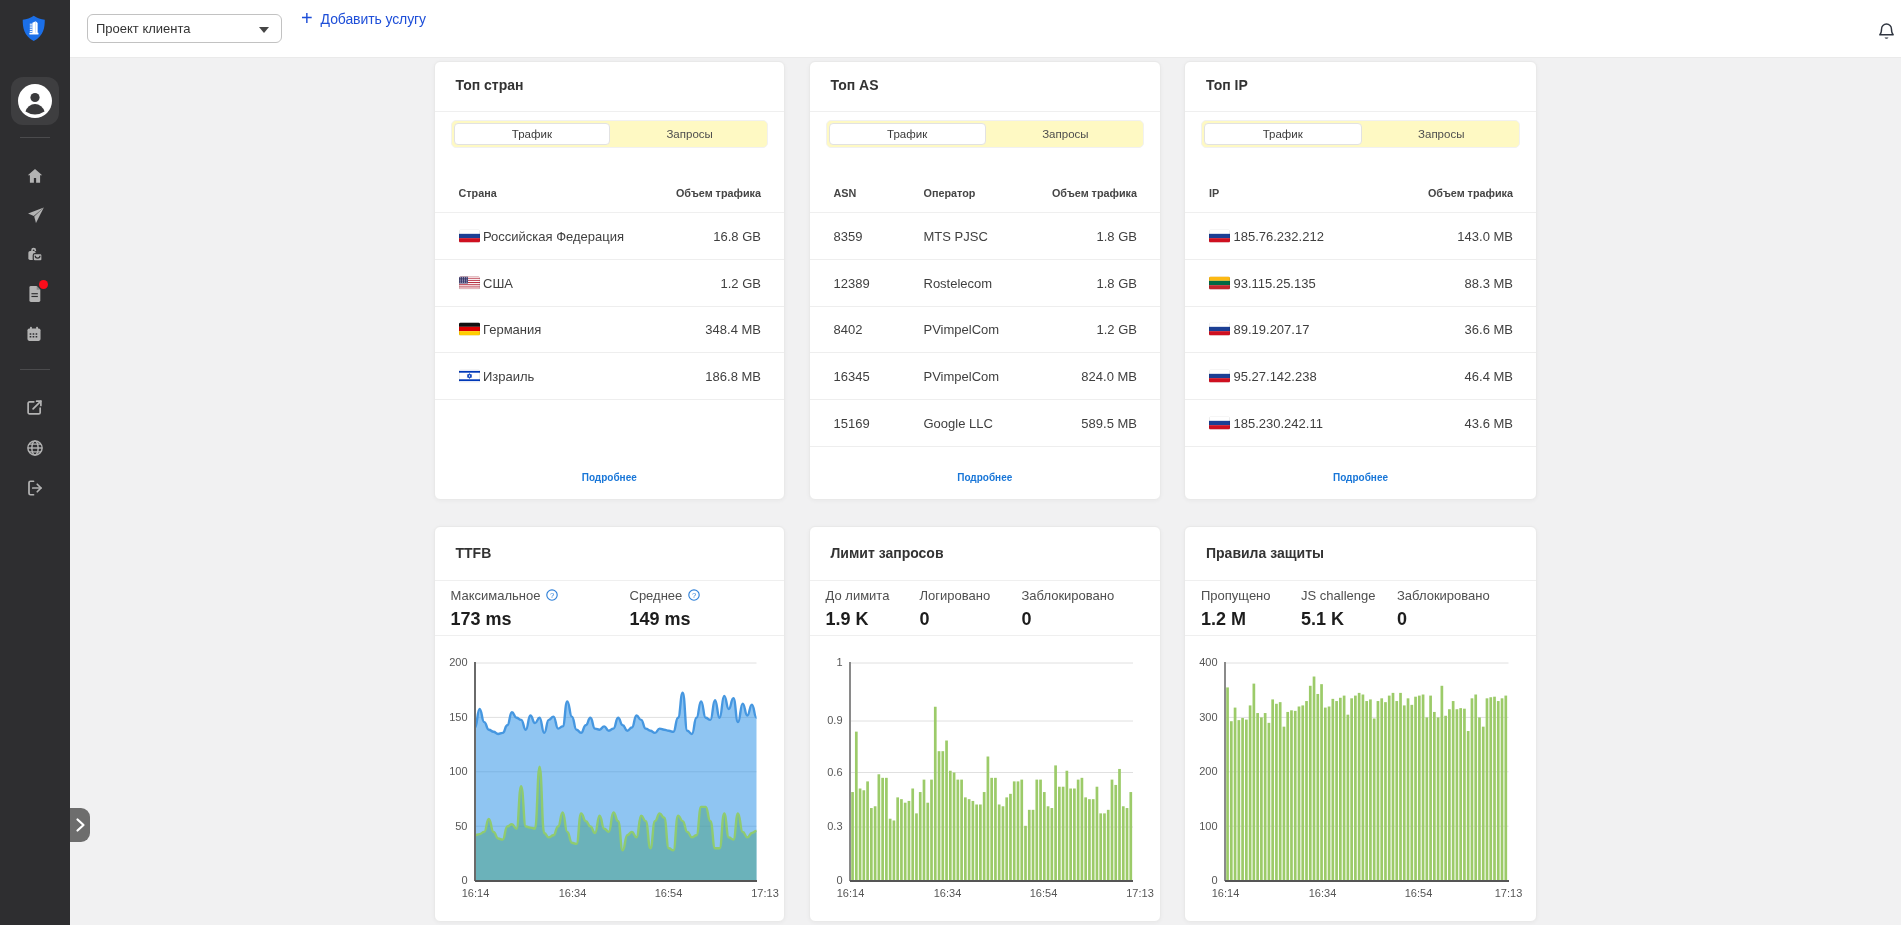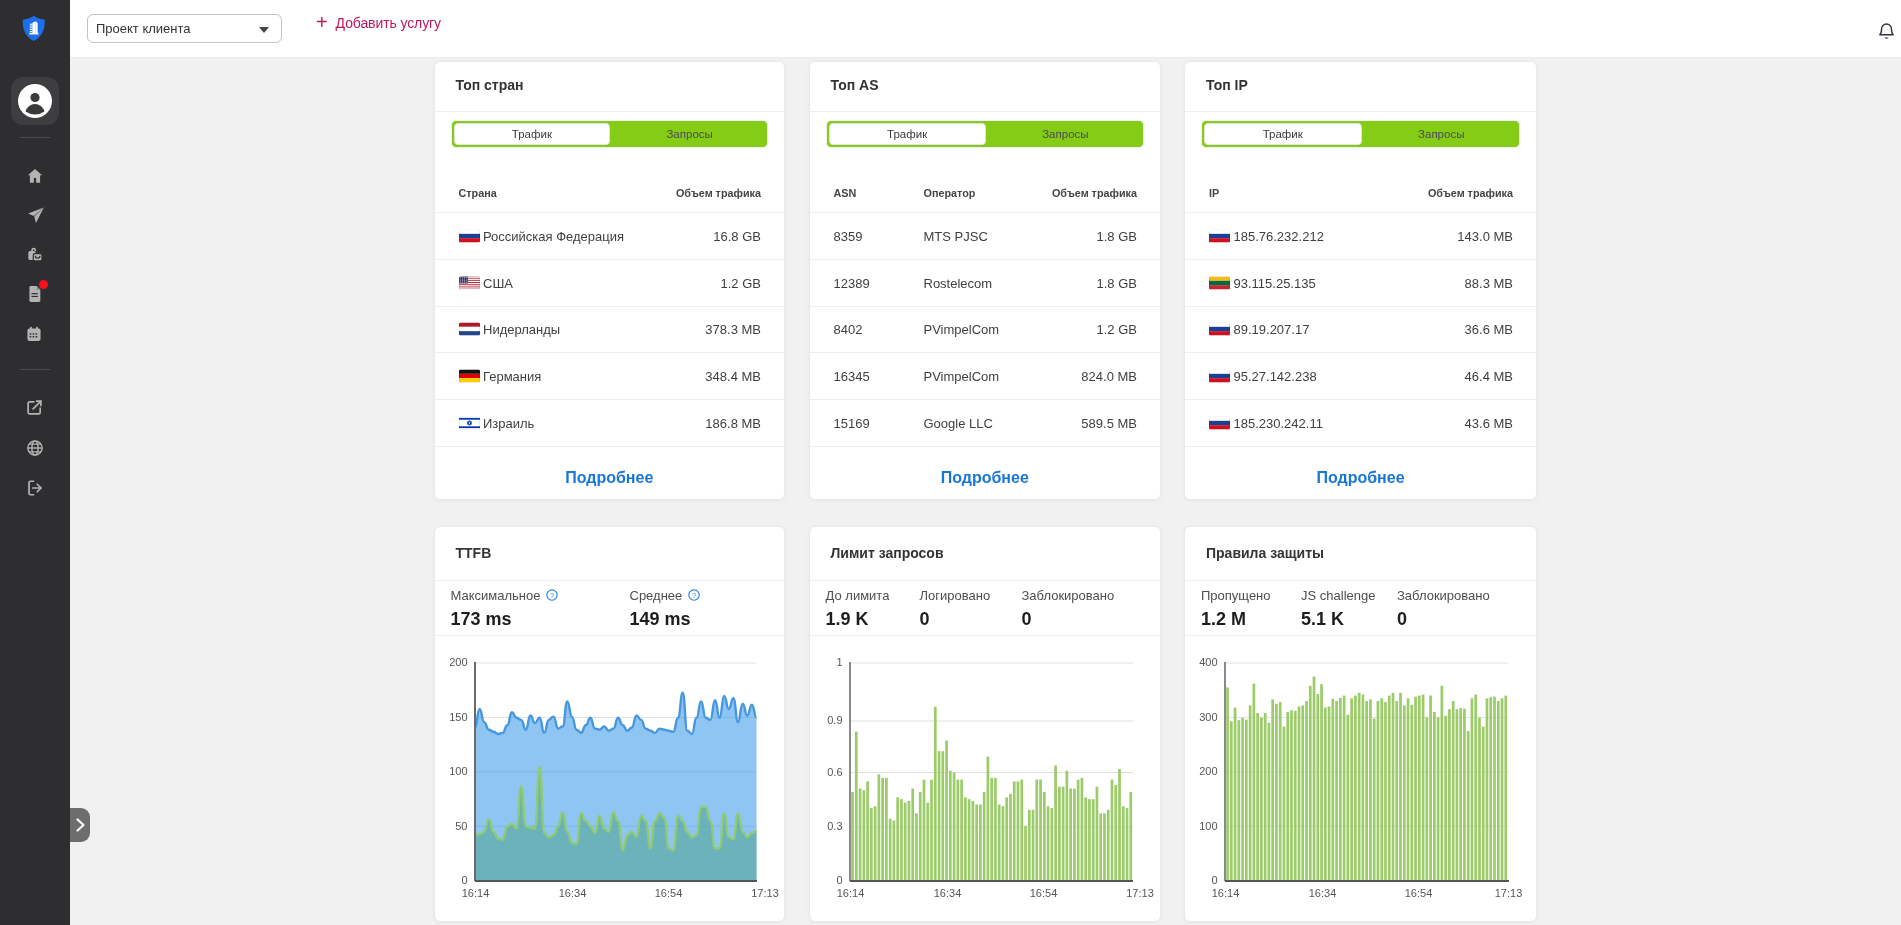--- a/index.html
+++ b/index.html
@@ -1,48 +1,48 @@
 <!DOCTYPE html>
 <html lang="ru"><head><meta charset="utf-8">
 <style>
 *{margin:0;padding:0;box-sizing:border-box}
 html,body{width:1901px;height:925px;overflow:hidden}
 body{font-family:"Liberation Sans",sans-serif;background:#f1f1f2;position:relative}
 .topbar{position:absolute;left:70px;right:0;top:0;height:58px;background:#fff;border-bottom:1px solid #eaeaea}
 .select{position:absolute;left:17px;top:14px;width:195px;height:29px;border:1px solid #c2c2c2;border-radius:6px;background:#fff;font-size:13px;color:#333;line-height:27px;padding-left:8px}
 .select .arr{position:absolute;right:12px;top:11.5px;width:0;height:0;border-left:5.5px solid transparent;border-right:5.5px solid transparent;border-top:6.5px solid #464646}
-.addsvc{position:absolute;left:246px;top:0;height:58px;line-height:45px;color:#be185d;font-size:14px;letter-spacing:-0.1px}
+.addsvc{position:absolute;left:231px;top:0;height:58px;line-height:36px;color:#1d4ed8;font-size:14px;letter-spacing:-0.1px}
 .addsvc .pl{font-size:20px;margin-right:8px;font-weight:400;vertical-align:-1px}
 .bell{position:absolute;right:6.5px;top:21.5px}
 .sidebar{position:absolute;left:0;top:0;width:70px;height:925px;background:#2e2e30}
 .logo{position:absolute;left:21.5px;top:14.5px}
 .prof{position:absolute;left:11px;top:77px;width:48px;height:48px;border-radius:12px;background:#3e3e40}
 .prof svg{position:absolute;left:7px;top:7px}
 .sdiv{position:absolute;left:20px;width:30px;height:1px;background:#4b4b4d}
 .sic{position:absolute}
 .expander{position:absolute;left:70px;top:808px;width:20px;height:34px;background:#6d6d6d;border-radius:0 9px 9px 0;color:#fff}
 .expander svg{position:absolute;left:3px;top:9px}
 .card{position:absolute;background:#fff;border:1px solid #e9e9e9;border-radius:6px;box-shadow:0 1px 4px rgba(0,0,0,0.04);overflow:hidden}
 .r1{top:61px;height:439px}
 .r2{top:525.5px;height:396px}
 .chead{position:absolute;left:21px;top:0;height:49px;line-height:47px;font-size:14px;font-weight:700;color:#333}
 .card .hline, .chead::after{content:"";position:absolute;left:-21px;right:-330px;top:49px;height:1px;background:#efefef}
 .chead::after{width:1000px}
-.tabs{position:absolute;left:16px;right:16px;top:58px;height:28px;background:#84cc16;border:1px solid #f1f1f1;border-radius:5px;display:flex}
+.tabs{position:absolute;left:16px;right:16px;top:58px;height:28px;background:#fef9c3;border:1px solid #f1f1f1;border-radius:5px;display:flex}
 .tab{flex:1;display:flex;align-items:center;justify-content:center;font-size:11.5px;color:#4d4d4d}
 .tab.active{background:#fff;border:1px solid #e2e2e2;border-radius:4px;margin:2px;color:#3a3a3a}
 .thead{position:absolute;left:0;right:0;top:117px;height:33px;font-size:10.8px;font-weight:700;color:#454545}
 .thead span{top:8px}
 .rows{position:absolute;left:0;right:0;top:150px;border-top:1px solid #efefef}
 .row{position:relative;height:46.8px;border-bottom:1px solid #eeeeee;font-size:13px;color:#3f3f3f}
 .row span{top:50%}
 .row > span{position:absolute;transform:translateY(-50%)}
 .flag{border-radius:1.5px;margin-right:3.5px;flex:none}
 .cn{white-space:nowrap}
-.more{position:absolute;left:0;right:0;bottom:0;height:49px;line-height:55px;text-align:center;color:#1876d8;font-size:16px;font-weight:700}
+.more{position:absolute;left:0;right:0;bottom:0;height:49px;line-height:55px;text-align:center;color:#1876d8;font-size:10px;font-weight:700}
 .chead2{position:absolute;left:21px;top:0;height:53px;line-height:52px;font-size:14px;font-weight:700;color:#333;width:100%}
 .chead2::after{content:"";position:absolute;left:-21px;top:53px;height:1px;background:#efefef;width:1000px}
 .stat{position:absolute;top:61px}
 .slabel{font-size:13px;color:#4f4f4f;height:18px}
 .sval{font-size:18px;font-weight:700;color:#1d1d1d;margin-top:3px}
 .statline{position:absolute;left:0;right:0;top:108px;height:1px;background:#efefef}
 text{font-family:"Liberation Sans",sans-serif}
 </style></head>
 <body>
 <div class="topbar">
@@ -185,32 +185,20 @@
               <circle cx="1.2" cy="5.6000000000000005" r="0.5"></circle>
               <circle cx="3.4000000000000004" cy="5.6000000000000005" r="0.5"></circle>
               <circle cx="5.6000000000000005" cy="5.6000000000000005" r="0.5"></circle>
               <circle cx="7.800000000000001" cy="5.6000000000000005" r="0.5"></circle>
             </g>
             <rect x="0.25" y="0.25" width="20.5" height="12.5" fill="none" stroke="rgba(0,0,0,0.15)" stroke-width="0.5"></rect>
           </svg>
           <span class="cn">США</span>
         </span>
         <span style="position:absolute;right:23px;text-align:right">1.2 GB</span>
-      </div>
-      <div class="row">
-        <span style="position:absolute;left:24px;display:flex;align-items:center">
-          <svg class="flag" width="21" height="13" viewBox="0 0 21 13">
-            <rect width="21" height="4.33" fill="#ae1c28"></rect>
-            <rect y="4.33" width="21" height="4.33" fill="#fff"></rect>
-            <rect y="8.66" width="21" height="4.34" fill="#21468b"></rect>
-            <rect x="0.25" y="0.25" width="20.5" height="12.5" fill="none" stroke="rgba(0,0,0,0.15)" stroke-width="0.5"></rect>
-          </svg>
-          <span class="cn">Нидерланды</span>
-        </span>
-        <span style="position:absolute;right:23px;text-align:right">378.3 MB</span>
       </div>
       <div class="row">
         <span style="position:absolute;left:24px;display:flex;align-items:center">
           <svg class="flag" width="21" height="13" viewBox="0 0 21 13">
             <rect width="21" height="4.33" fill="#111"></rect>
             <rect y="4.33" width="21" height="4.33" fill="#dd0000"></rect>
             <rect y="8.66" width="21" height="4.34" fill="#ffce00"></rect>
             <rect x="0.25" y="0.25" width="20.5" height="12.5" fill="none" stroke="rgba(0,0,0,0.15)" stroke-width="0.5"></rect>
           </svg>
           <span class="cn">Германия</span>

